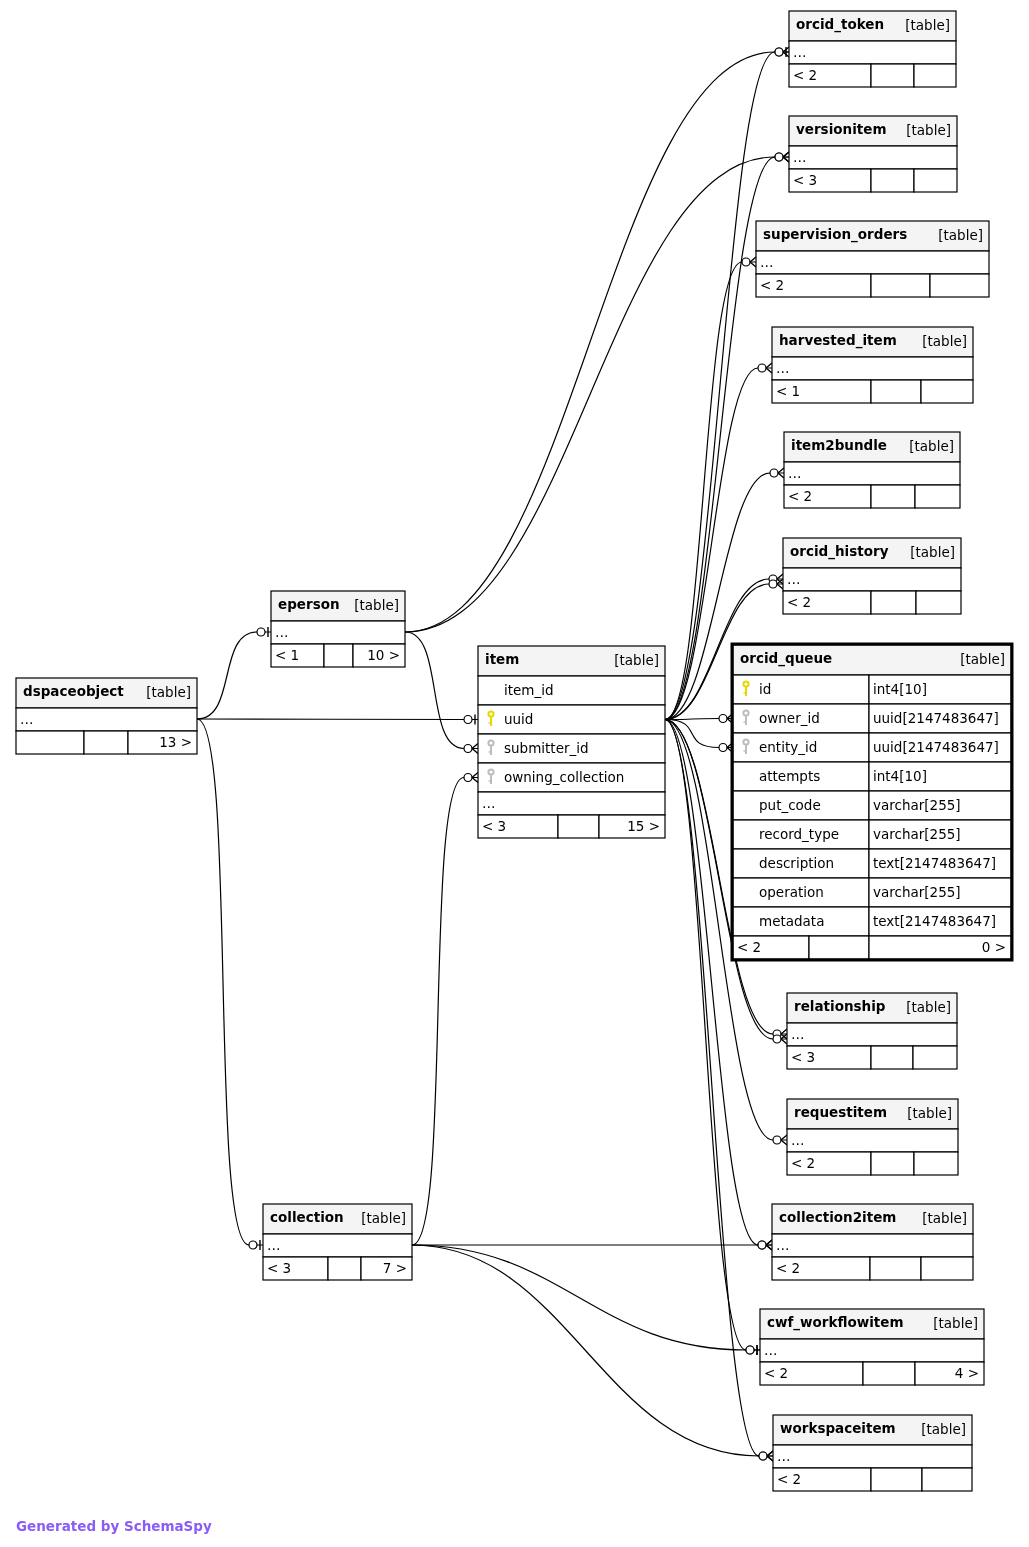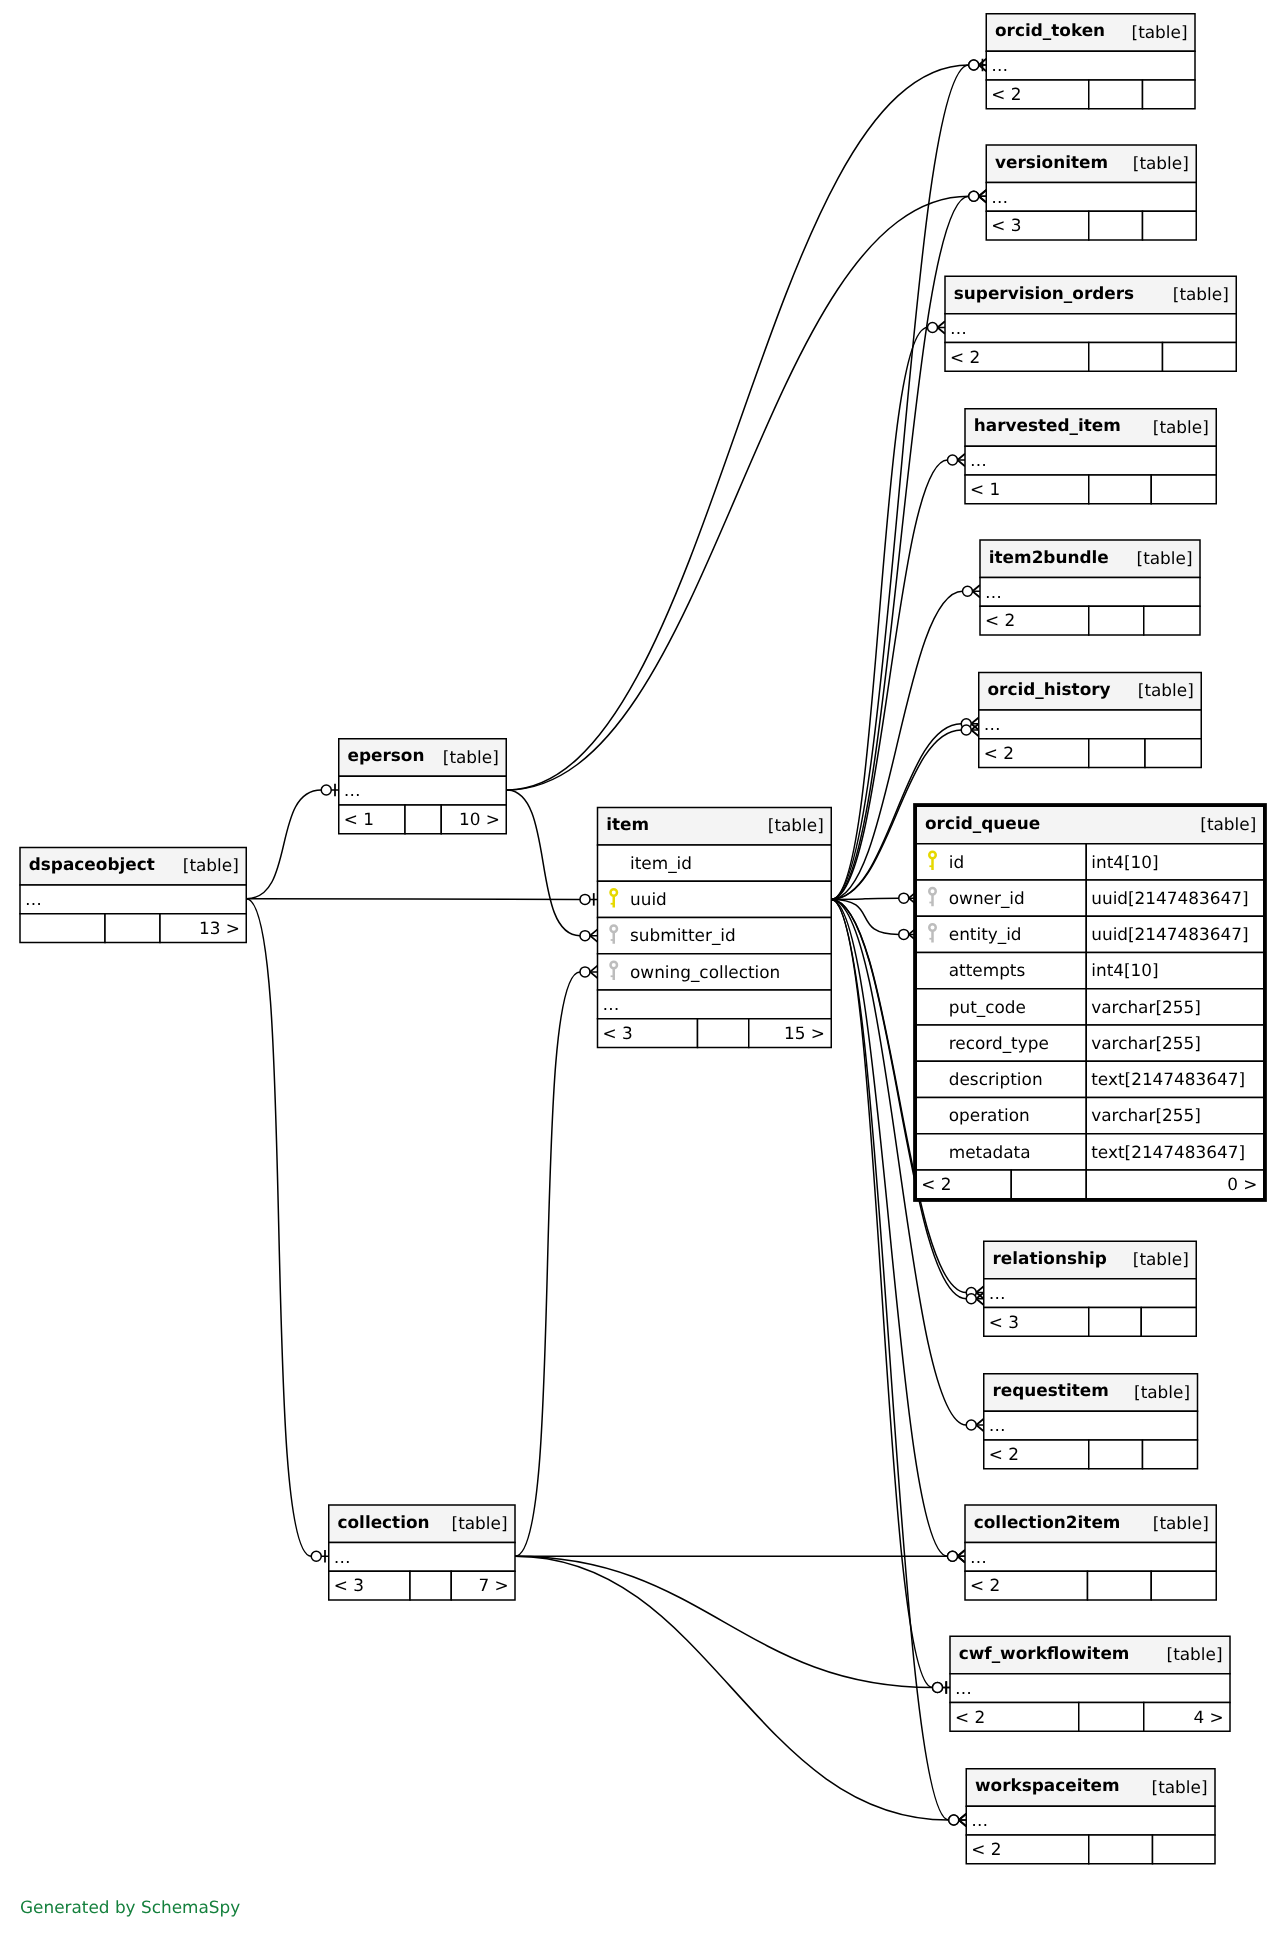--- a/index.html
+++ b/index.html
@@ -8,21 +8,21 @@
   #diagram { position:absolute; left:0; top:0; }
   .tbl rect.hdr { fill:#f4f4f4; stroke:#000; stroke-width:1.2; }
   .tbl rect.cell { fill:#ffffff; stroke:#000; stroke-width:1.2; }
   .tbl text { font-family:"DejaVu Sans", sans-serif; font-size:13.5px; fill:#000; }
   .tbl text.tname { font-weight:bold; }
   .edge { fill:none; stroke:#000; stroke-width:1.2; }
   .mark-circle { fill:#fff; stroke:#000; stroke-width:1.2; }
   .mark-line { stroke:#000; stroke-width:1.4; fill:none; }
   .focus rect.outer { fill:none; stroke:#000; stroke-width:3; }
   #footer { position:absolute; left:16px; top:1518px; font-size:13.5px;
-            font-family:"DejaVu Sans", sans-serif; color:#15803d; }
+            font-family:"DejaVu Sans", sans-serif; color:#8b5cf6;font-weight:bold; }
 </style>
 </head>
 <body>
 
 <svg id="diagram" width="1029" height="1547" viewBox="0 0 1029 1547" xmlns="http://www.w3.org/2000/svg">
   <g id="edges">
       <g>
         <path class="edge" d="M197,719 C237,719 217,632 257,632 L271,632"></path>
         <circle class="mark-circle" cx="261" cy="632" r="4"></circle>
         <line class="mark-line" x1="268" y1="627" x2="268" y2="637" stroke-width="2.5"></line>

